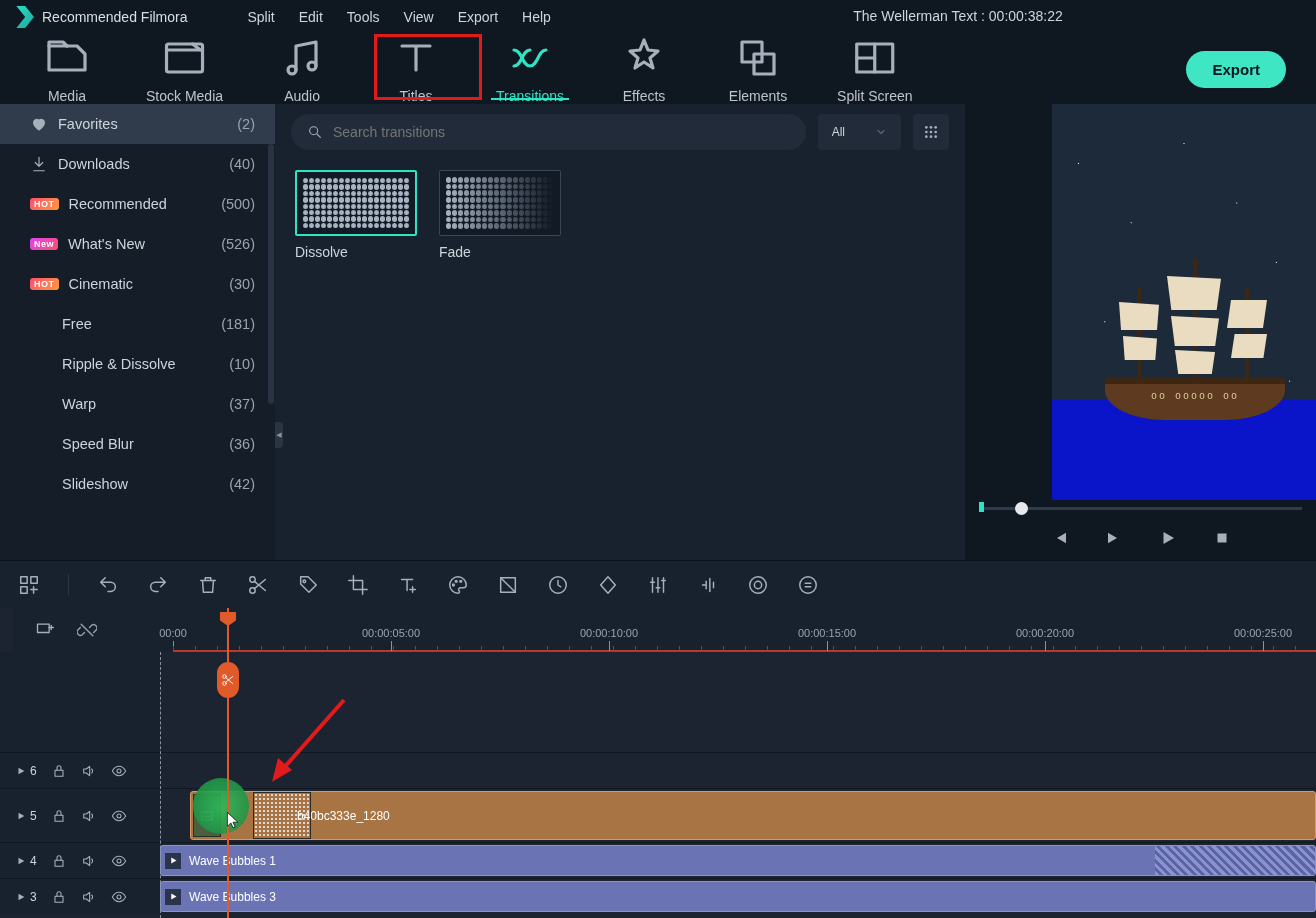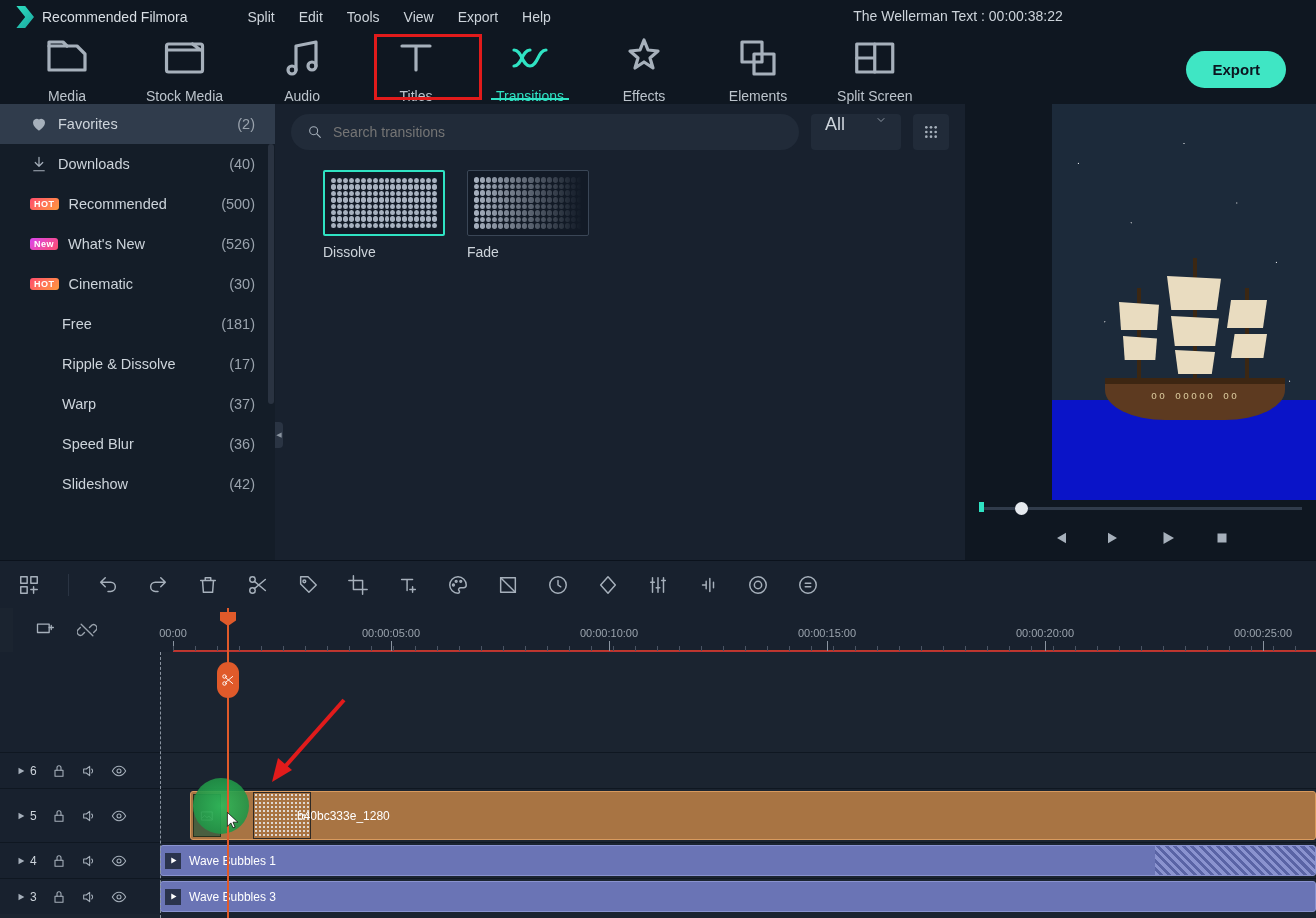--- a/index.html
+++ b/index.html
@@ -38,23 +38,23 @@
   .cat.sub { padding-left:62px; font-size:14.5px; }
   .sidebar-scroll { position:absolute; right:1px; top:40px; width:6px; height:260px; background:#2a3341; border-radius:3px; }
   .collapse-handle { position:absolute; left:275px; top:318px; width:8px; height:26px; background:#2a3443; border-radius:0 4px 4px 0; display:flex; align-items:center; justify-content:center; cursor:pointer; z-index:5; }
   .collapse-handle::before { content:"◀"; font-size:7px; color:#8a94a0; }
   
   
   .browser { flex:1; background:#18212e; display:flex; flex-direction:column; }
   .search-row { display:flex; align-items:center; gap:12px; padding:10px 16px; }
   .search-box { flex:1; max-width:520px; height:36px; background:#212b39; border-radius:18px; display:flex; align-items:center; padding:0 16px; gap:10px; }
   .search-box input { flex:1; background:transparent; border:none; outline:none; color:#cdd4db; font-size:14px; }
-  .filter-sel { height:36px; padding:0 14px; background:#212b39; border-radius:4px; display:flex; align-items:flex-start; gap:30px; font-size:18px; cursor:pointer; }
+  .filter-sel { height:36px; padding:0 14px; background:#212b39; border-radius:4px; display:flex; align-items:center; gap:30px; font-size:12px; cursor:pointer; }
   .grid-btn { width:36px; height:36px; background:#212b39; border-radius:4px; display:flex; align-items:center; justify-content:center; cursor:pointer; }
-  .thumb-area { display:flex; gap:22px; padding:10px 20px;margin-left:28px; }
+  .thumb-area { display:flex; gap:22px; padding:10px 20px; }
   .thumb { display:flex; flex-direction:column; gap:8px; cursor:pointer; }
   .thumb-img { width:122px; height:66px; border:1px solid #3a4656; border-radius:2px; background:#121a26; position:relative; overflow:hidden; }
   .thumb-img.sel { border:2px solid #2fe3c3; }
   .thumb-dots { position:absolute; inset:6px; display:grid; grid-template-columns:repeat(18,1fr); grid-template-rows:repeat(8,1fr); gap:1px; }
   .thumb-dots span { background:#a8b2c0; border-radius:50%; }
   .thumb-img.fade .thumb-dots { mask-image:linear-gradient(90deg,#000,transparent); -webkit-mask-image:linear-gradient(90deg,#000,transparent); }
   .thumb-label { font-size:14px; color:#cdd4db; }
   
   
   .preview { width:351px; background:#0f1721; display:flex; flex-direction:column; position:relative; }
@@ -239,21 +239,21 @@
       <span class="badge-hot">HOT</span>
       <span>Cinematic</span>
       <span class="count">(30)</span>
     </div>
     <div class="cat sub">
       <span>Free</span>
       <span class="count">(181)</span>
     </div>
     <div class="cat sub">
       <span>Ripple &amp; Dissolve</span>
-      <span class="count">(17)</span>
+      <span class="count">(10)</span>
     </div>
     <div class="cat sub">
       <span>Warp</span>
       <span class="count">(37)</span>
     </div>
     <div class="cat sub">
       <span>Speed Blur</span>
       <span class="count">(36)</span>
     </div>
     <div class="cat sub">

